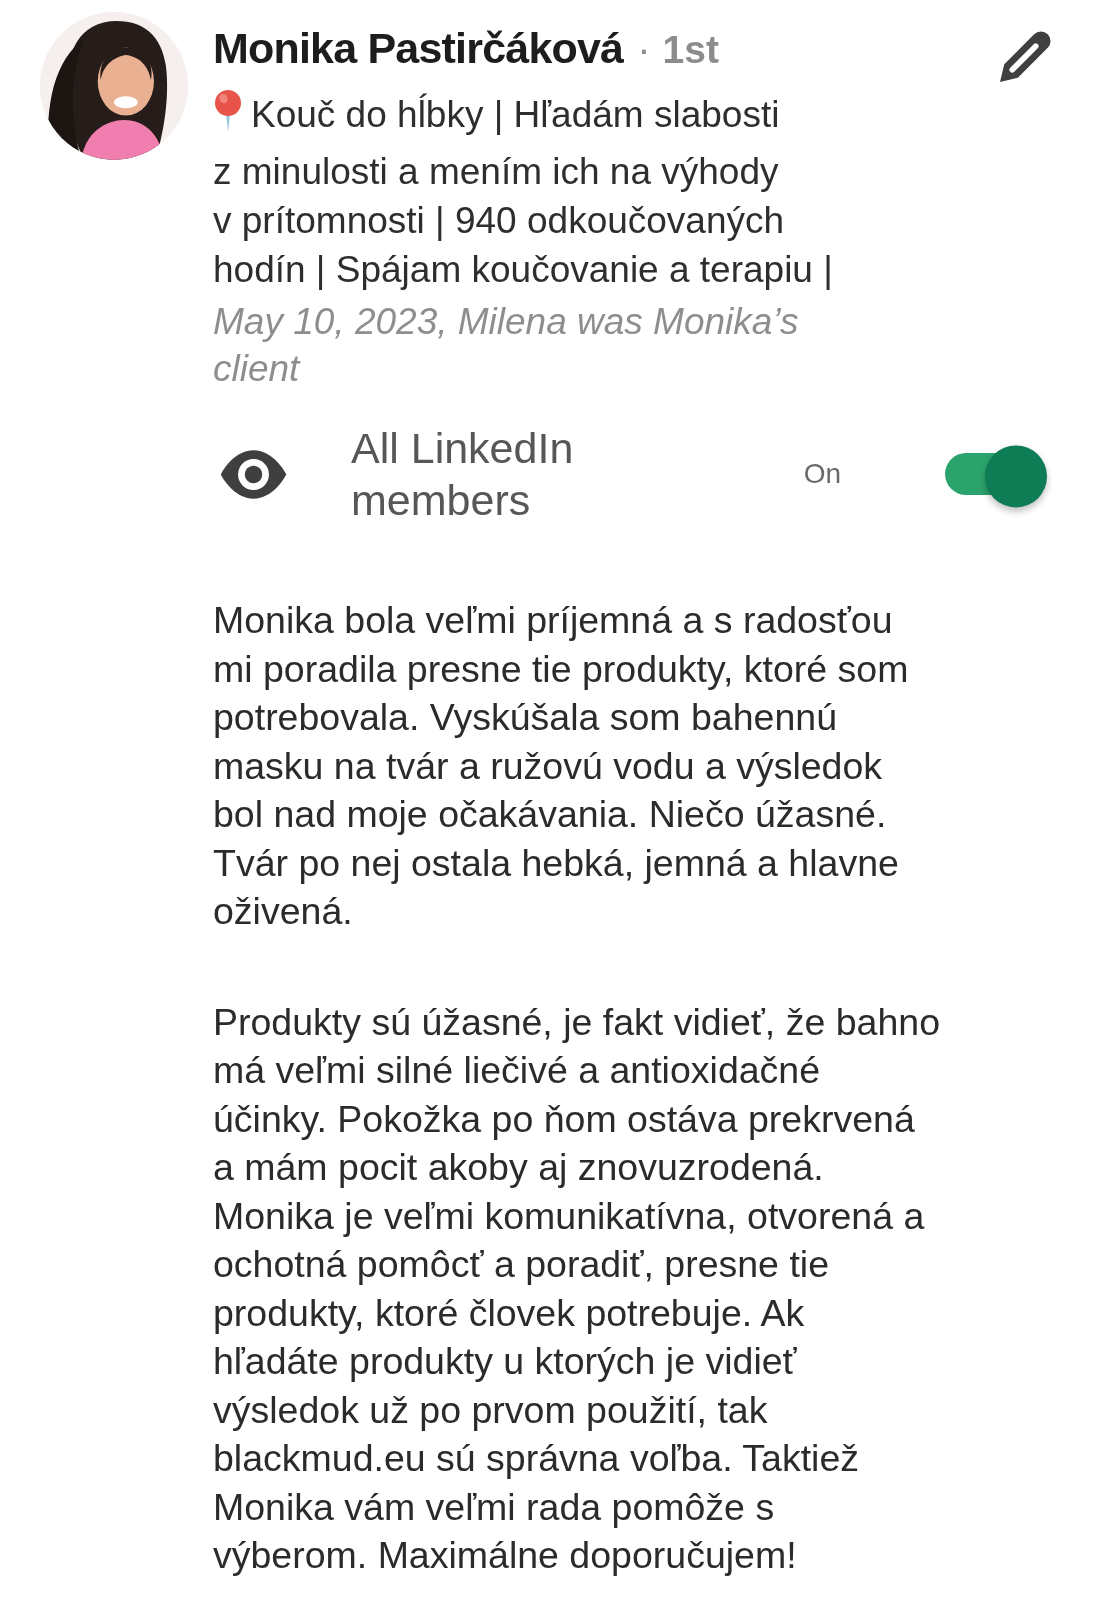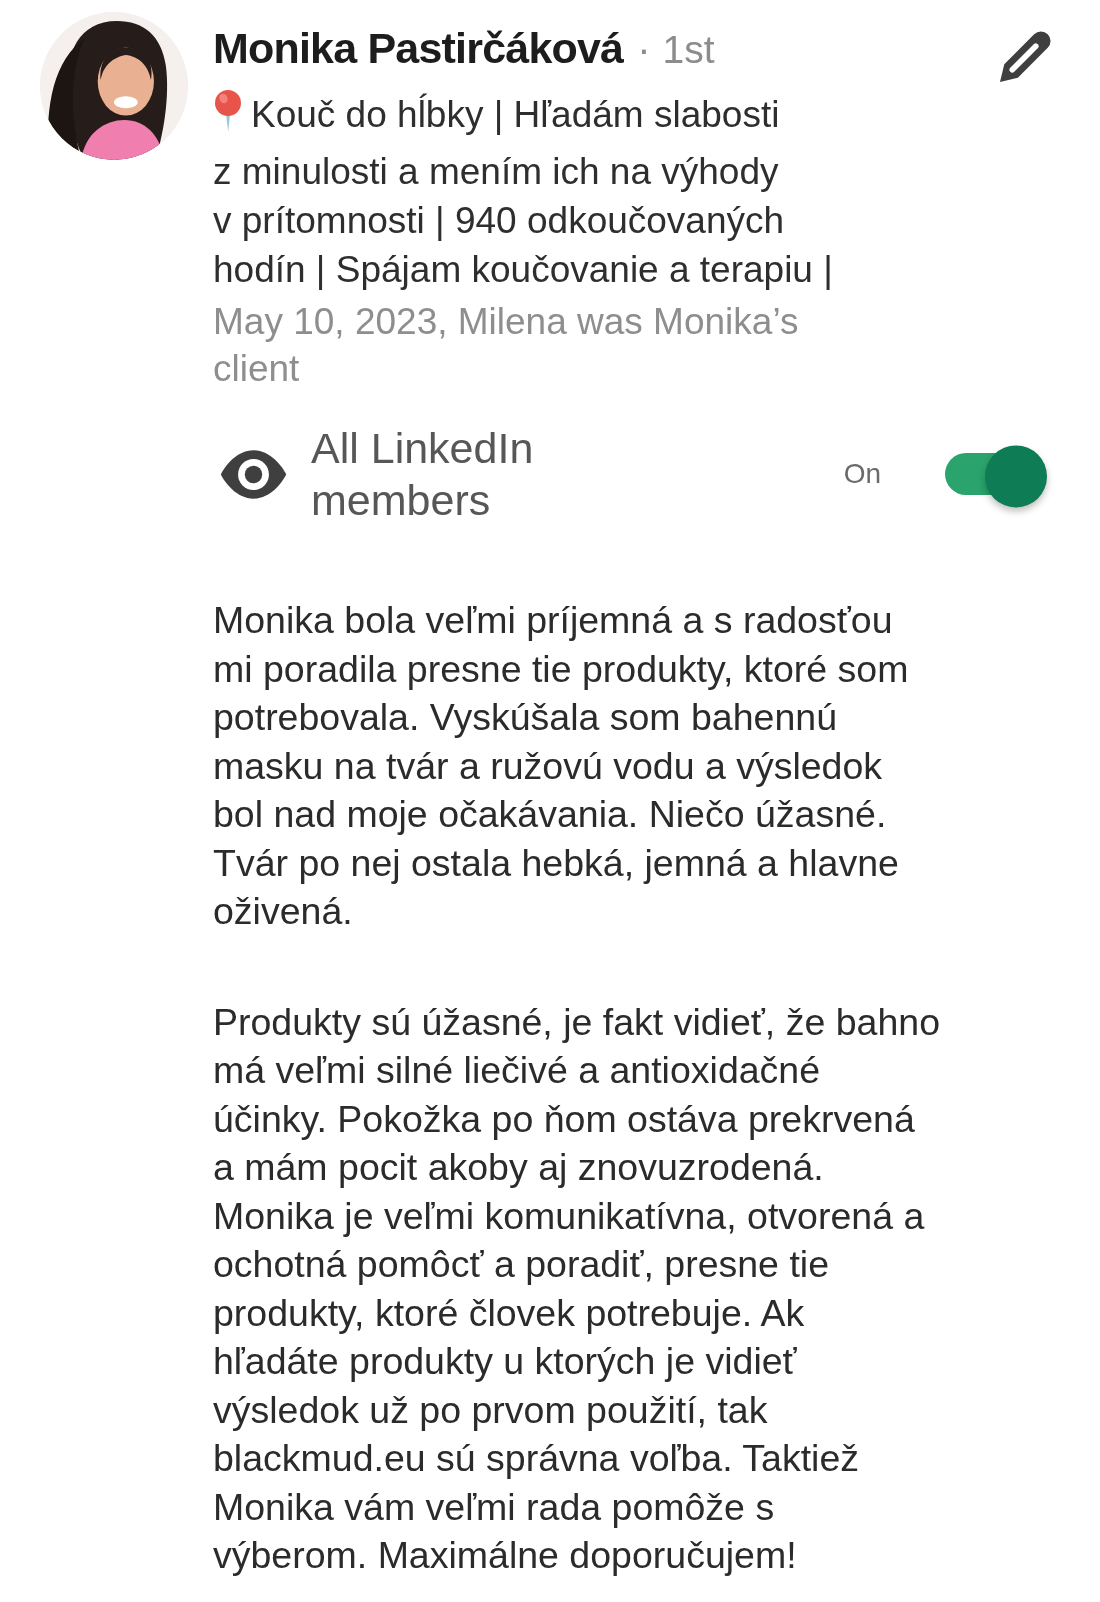--- a/index.html
+++ b/index.html
@@ -25,36 +25,38 @@
   }
   .content {
     position: absolute; left: 213px; top: 24px; width: 852px;
   }
   .name-line { display: flex; align-items: baseline; }
   .profile-name {
     font-size: 43px; font-weight: 700; color: #1d1d1d;
     letter-spacing: -0.8px;
   }
   .sep-dot { color: #8c8c8c; font-size: 40px; margin: 0 12px 0 14px; }
-  .degree { color: #8c8c8c; font-size: 39px; }
+  .degree { color: #8c8c8c; font-size: 39px; font-weight: bold; }
   .headline {
     margin-top: 16px;
     font-size: 37px; line-height: 49px; color: #2e2e2e;
     white-space: pre-line;
   }
   .pushpin { display: inline-block; vertical-align: -8px; margin-right: 8px; }
   .date-line {
     margin-top: 4px;
     font-size: 37px; line-height: 47px; color: #8e8e8e;
     white-space: pre-line;
+    font-style: italic;
   }
   .visibility-row {
     margin-top: 30px;
     display: flex; align-items: center;
     padding-left: 7px;
+    gap: 40px;
   }
   .eye-wrap { flex: 0 0 auto; width: 67px; height: 51px; }
   .visibility-label {
     margin-left: 24px;
     font-size: 43px; line-height: 52px; color: #575757;
     white-space: pre-line;
   }
   .vis-spacer { flex: 1 1 auto; }
   .on-label { font-size: 28px; color: #6a6a6a; margin-right: 64px; }
   .toggle {

